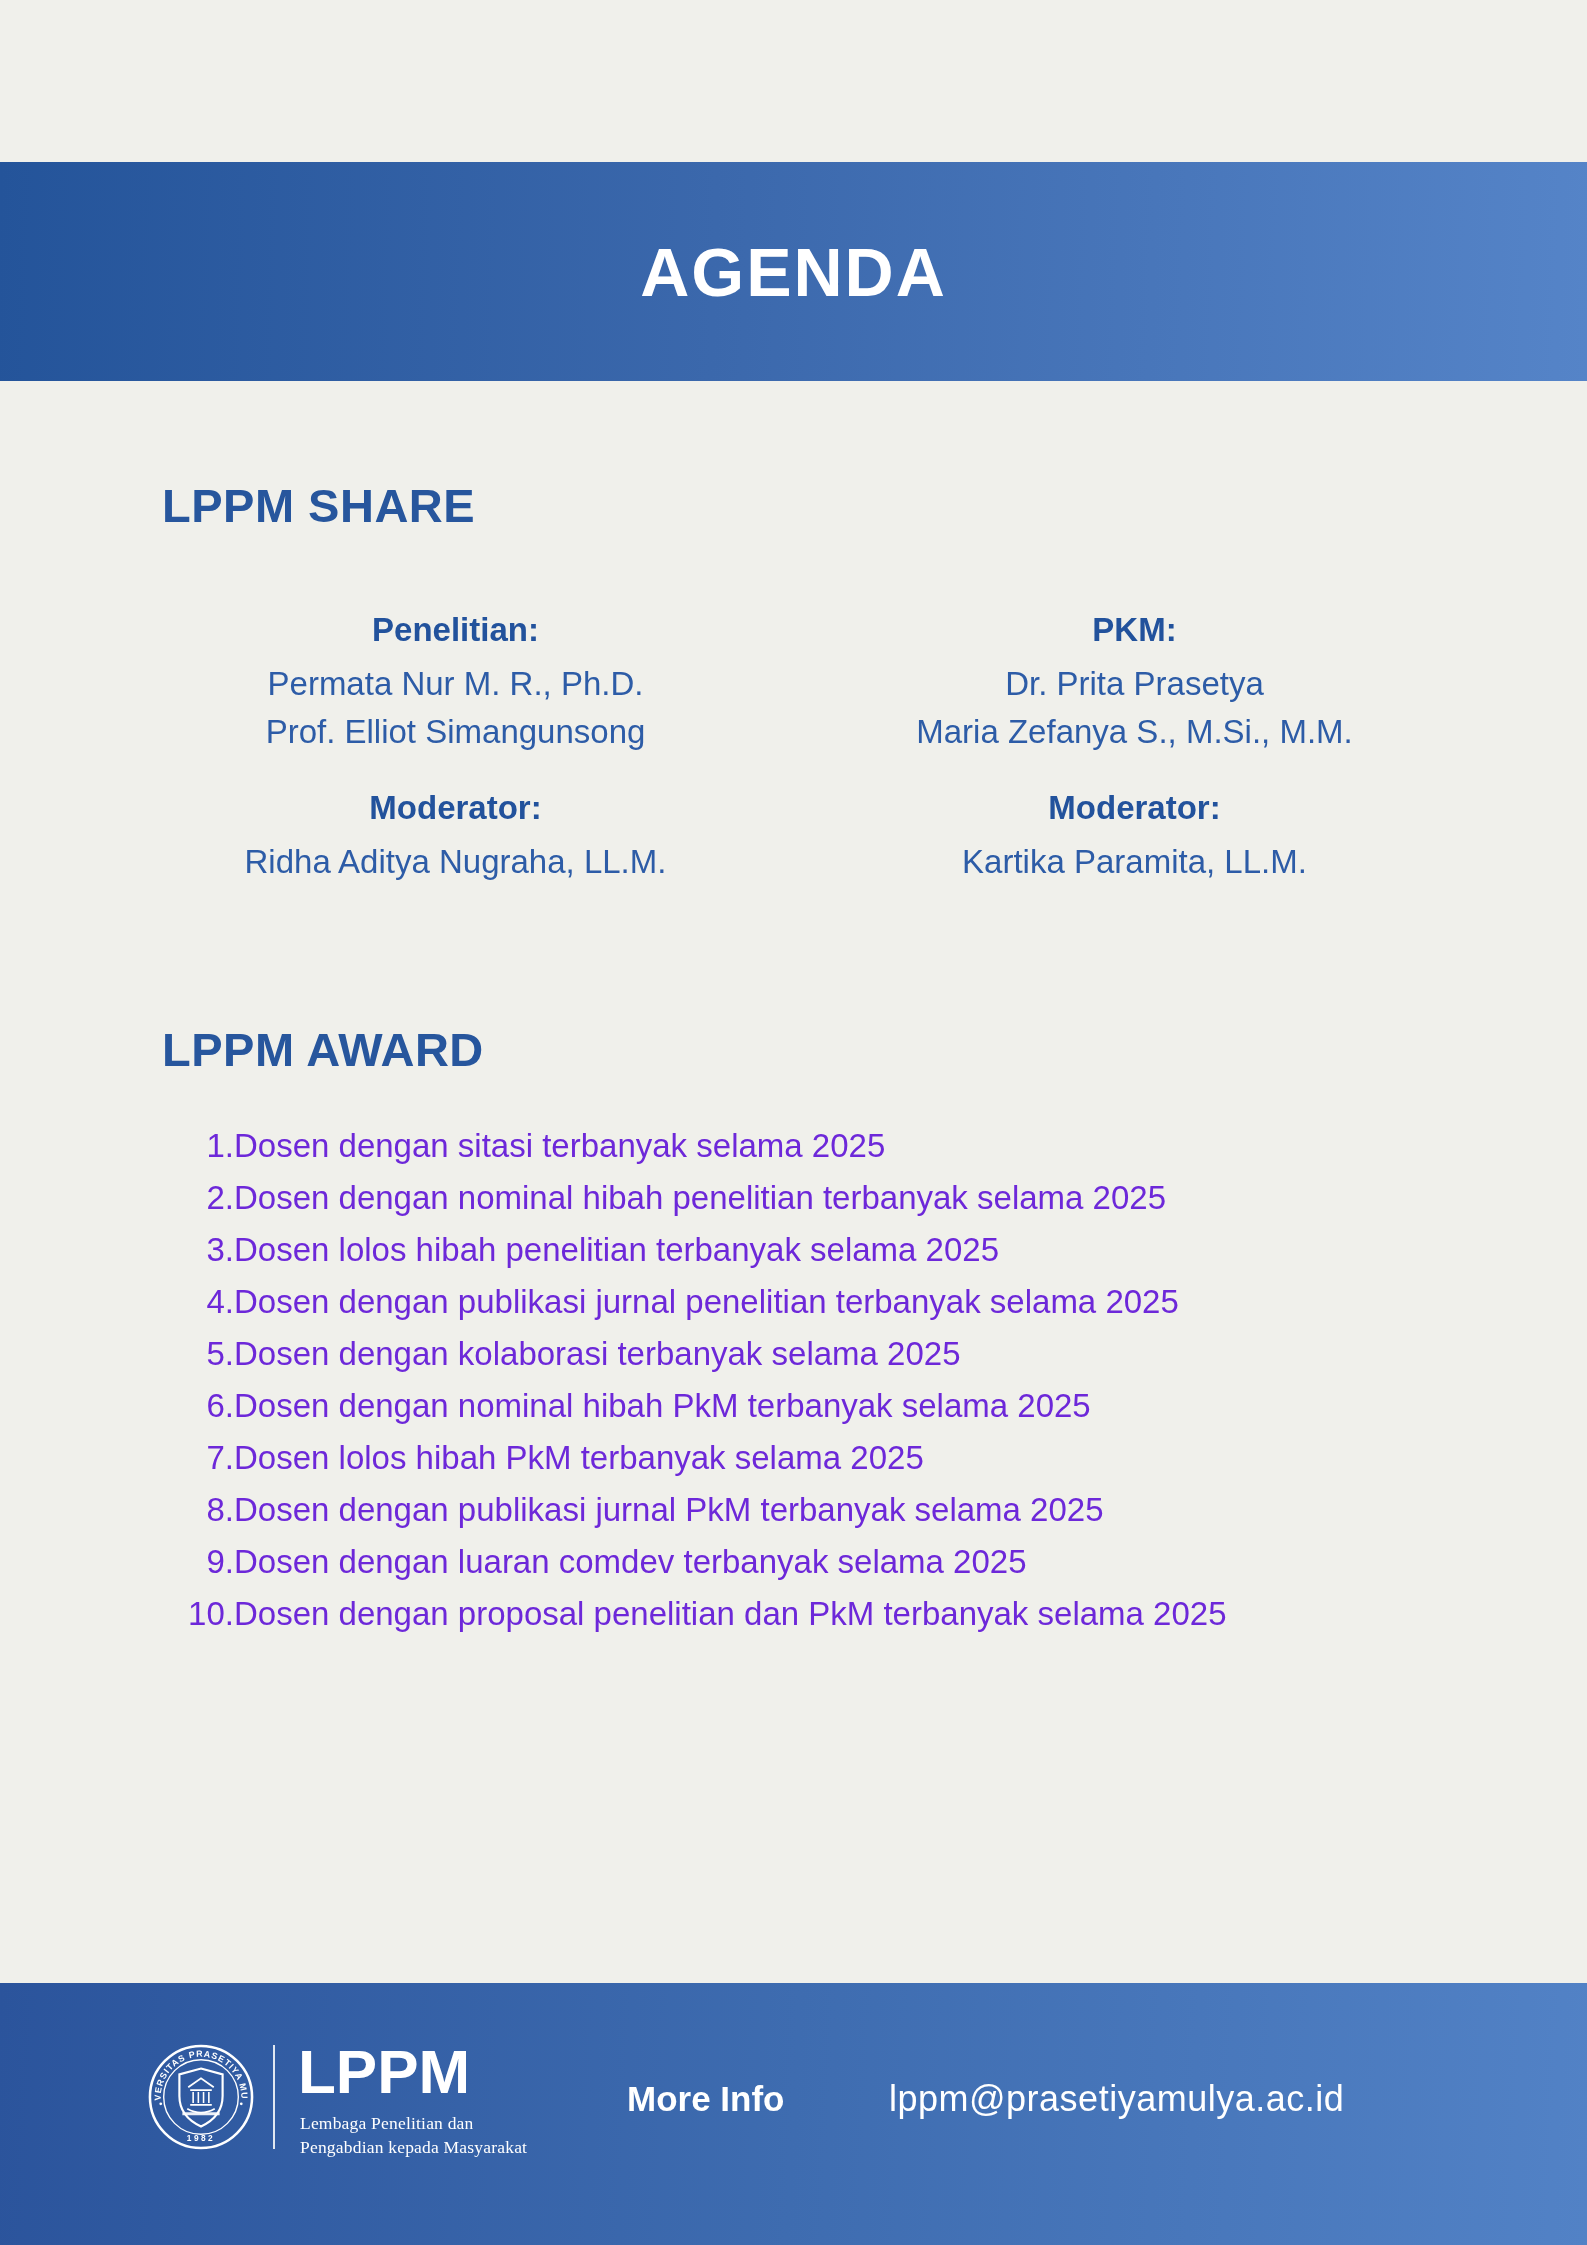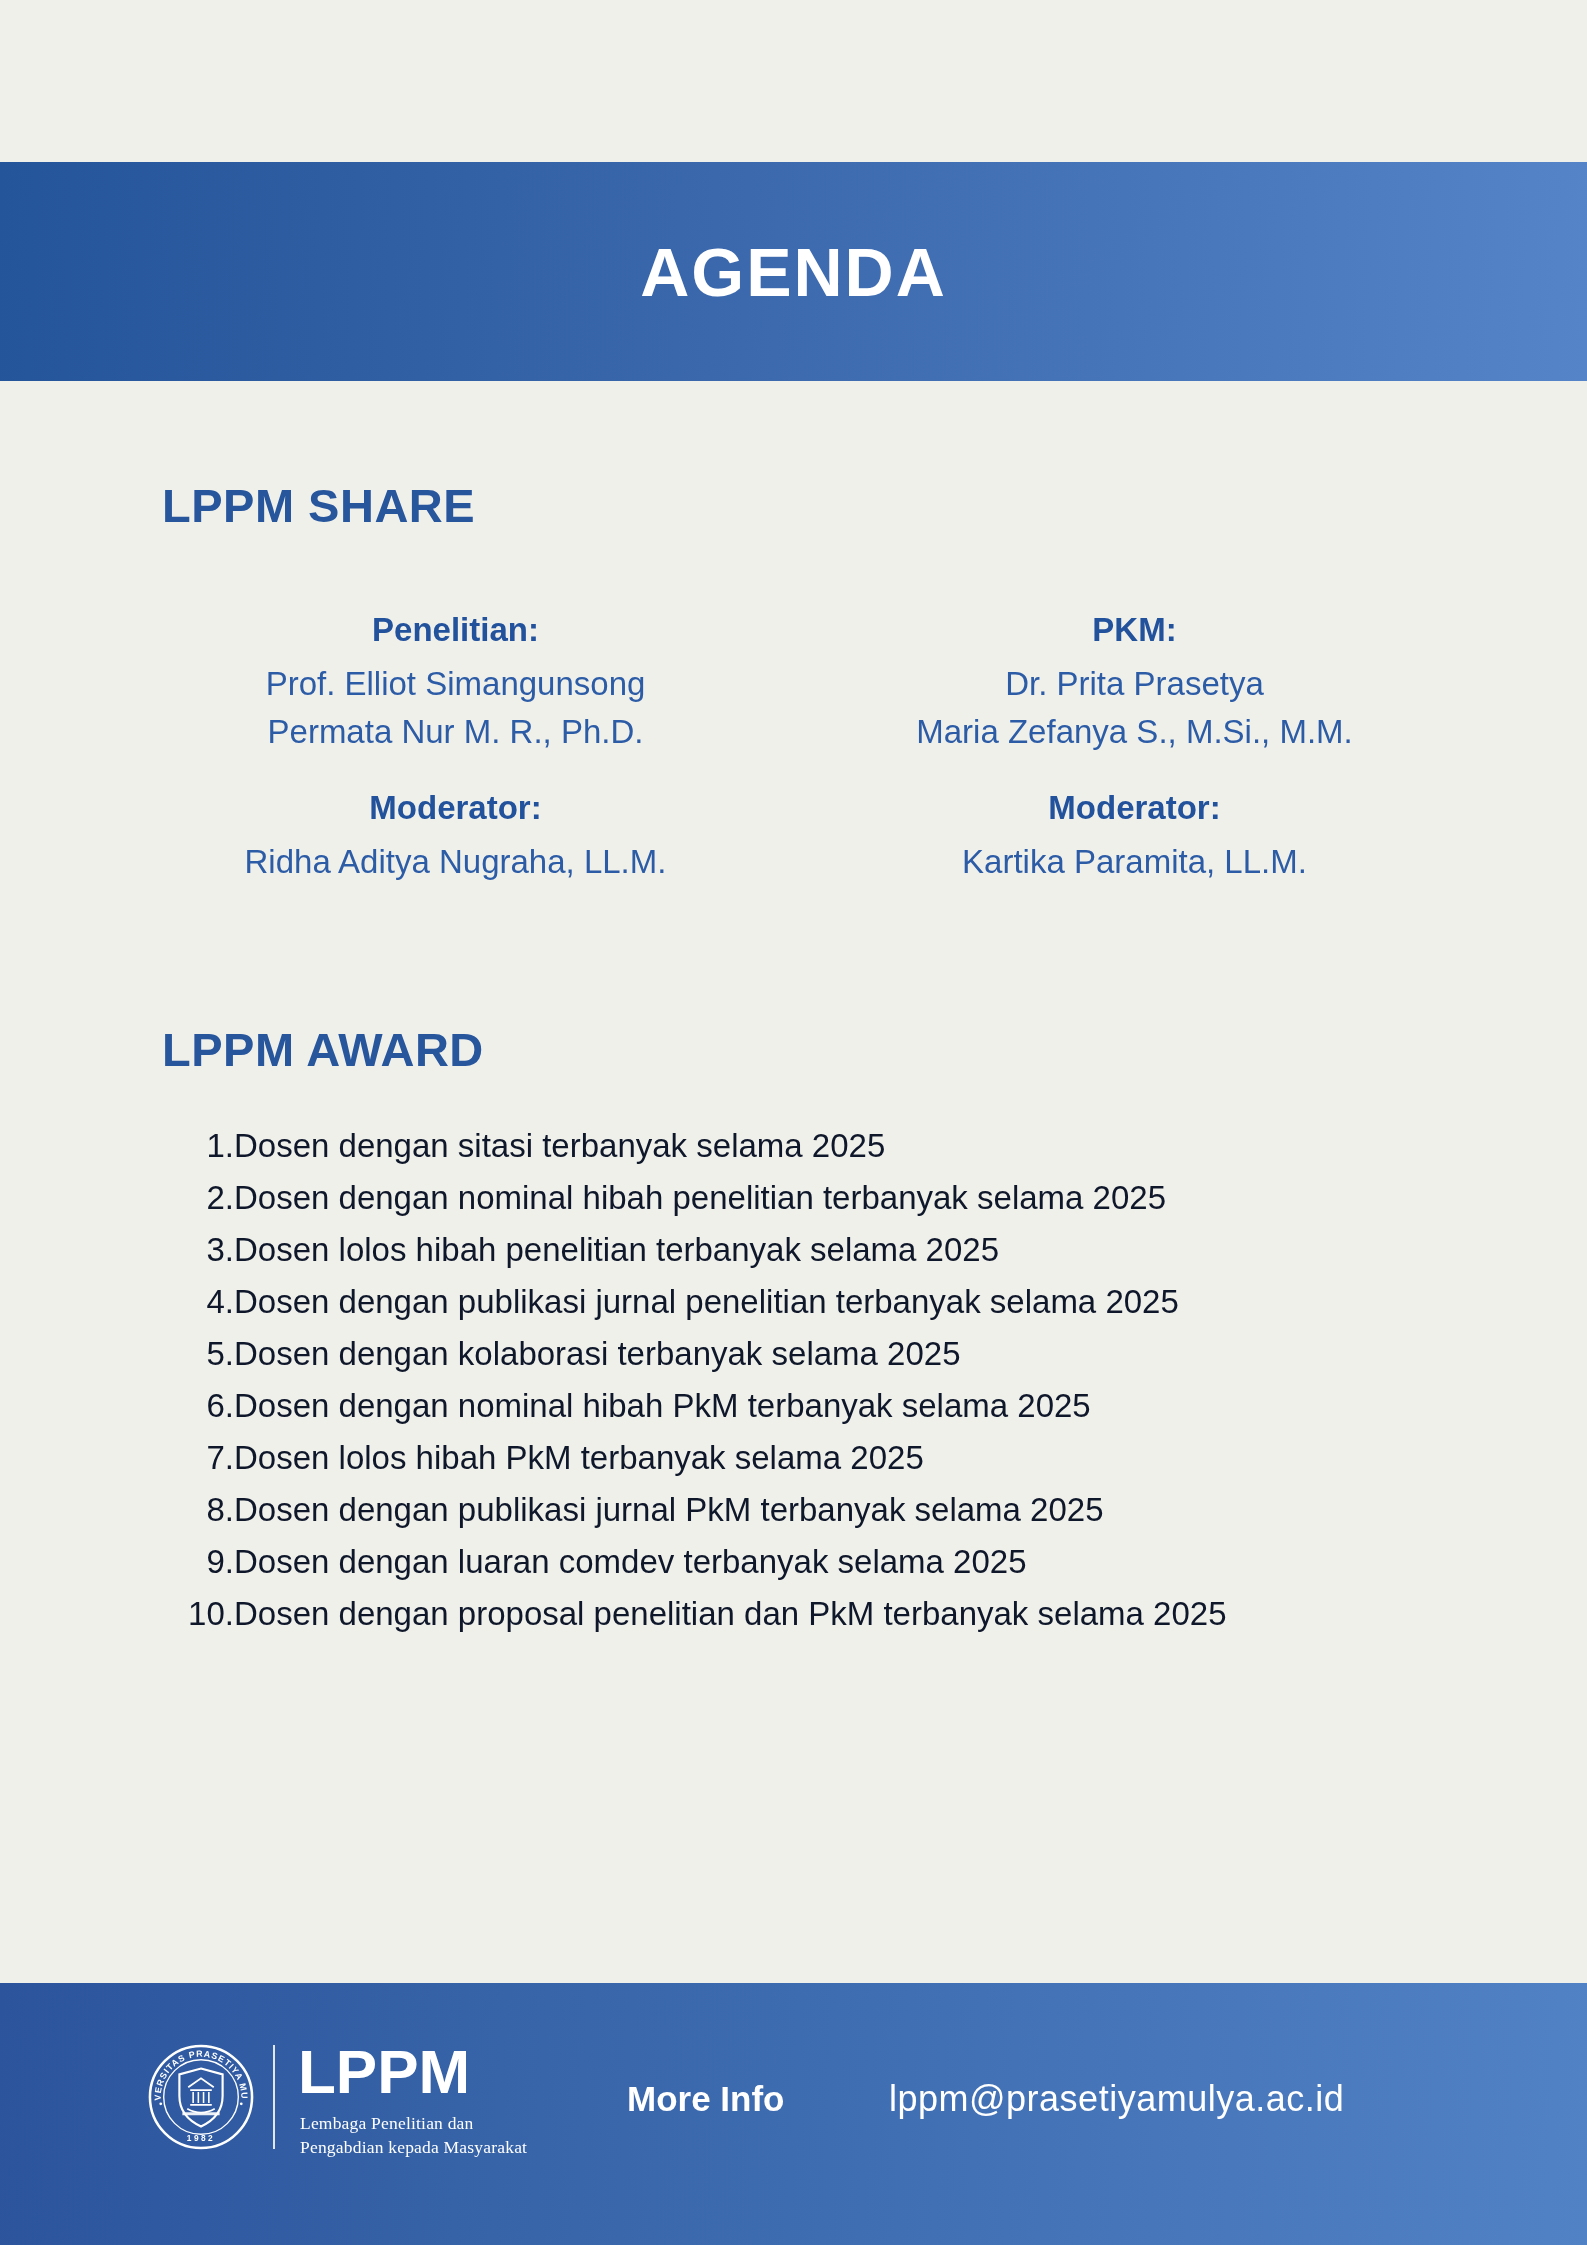--- a/index.html
+++ b/index.html
@@ -63,21 +63,21 @@
   
   .award-heading { top: 1022px; }
 
   .award-list {
     position: absolute;
     left: 188px; top: 1120px;
     width: 1252px;
     margin: 0; padding: 0;
     list-style: none;
     counter-reset: award;
-    color: #0f172a;
+    color: #6d28d9;
     font-size: 33px;
     line-height: 52px;
   }
   .award-list li {
     counter-increment: award;
     margin-left: 46px;
     text-align: justify;
   }
   .award-list li::before {
     content: counter(award) ".";
@@ -146,22 +146,22 @@
 
   <div class="header-band">
     <div class="agenda-title">AGENDA</div>
   </div>
 
   <div class="section-heading share-heading">LPPM SHARE</div>
 
   <div class="speaker-grid">
     <div class="speaker-column">
       <div class="role-label">Penelitian:</div>
+      <div class="speaker-name">Permata Nur M. R., Ph.D.</div>
       <div class="speaker-name">Prof. Elliot Simangunsong</div>
-      <div class="speaker-name">Permata Nur M. R., Ph.D.</div>
       <div class="moderator-label">Moderator:</div>
       <div class="moderator-name">Ridha Aditya Nugraha, LL.M.</div>
     </div>
     <div class="speaker-column">
       <div class="role-label">PKM:</div>
       <div class="speaker-name">Dr. Prita Prasetya</div>
       <div class="speaker-name">Maria Zefanya S., M.Si., M.M.</div>
       <div class="moderator-label">Moderator:</div>
       <div class="moderator-name">Kartika Paramita, LL.M.</div>
     </div>

